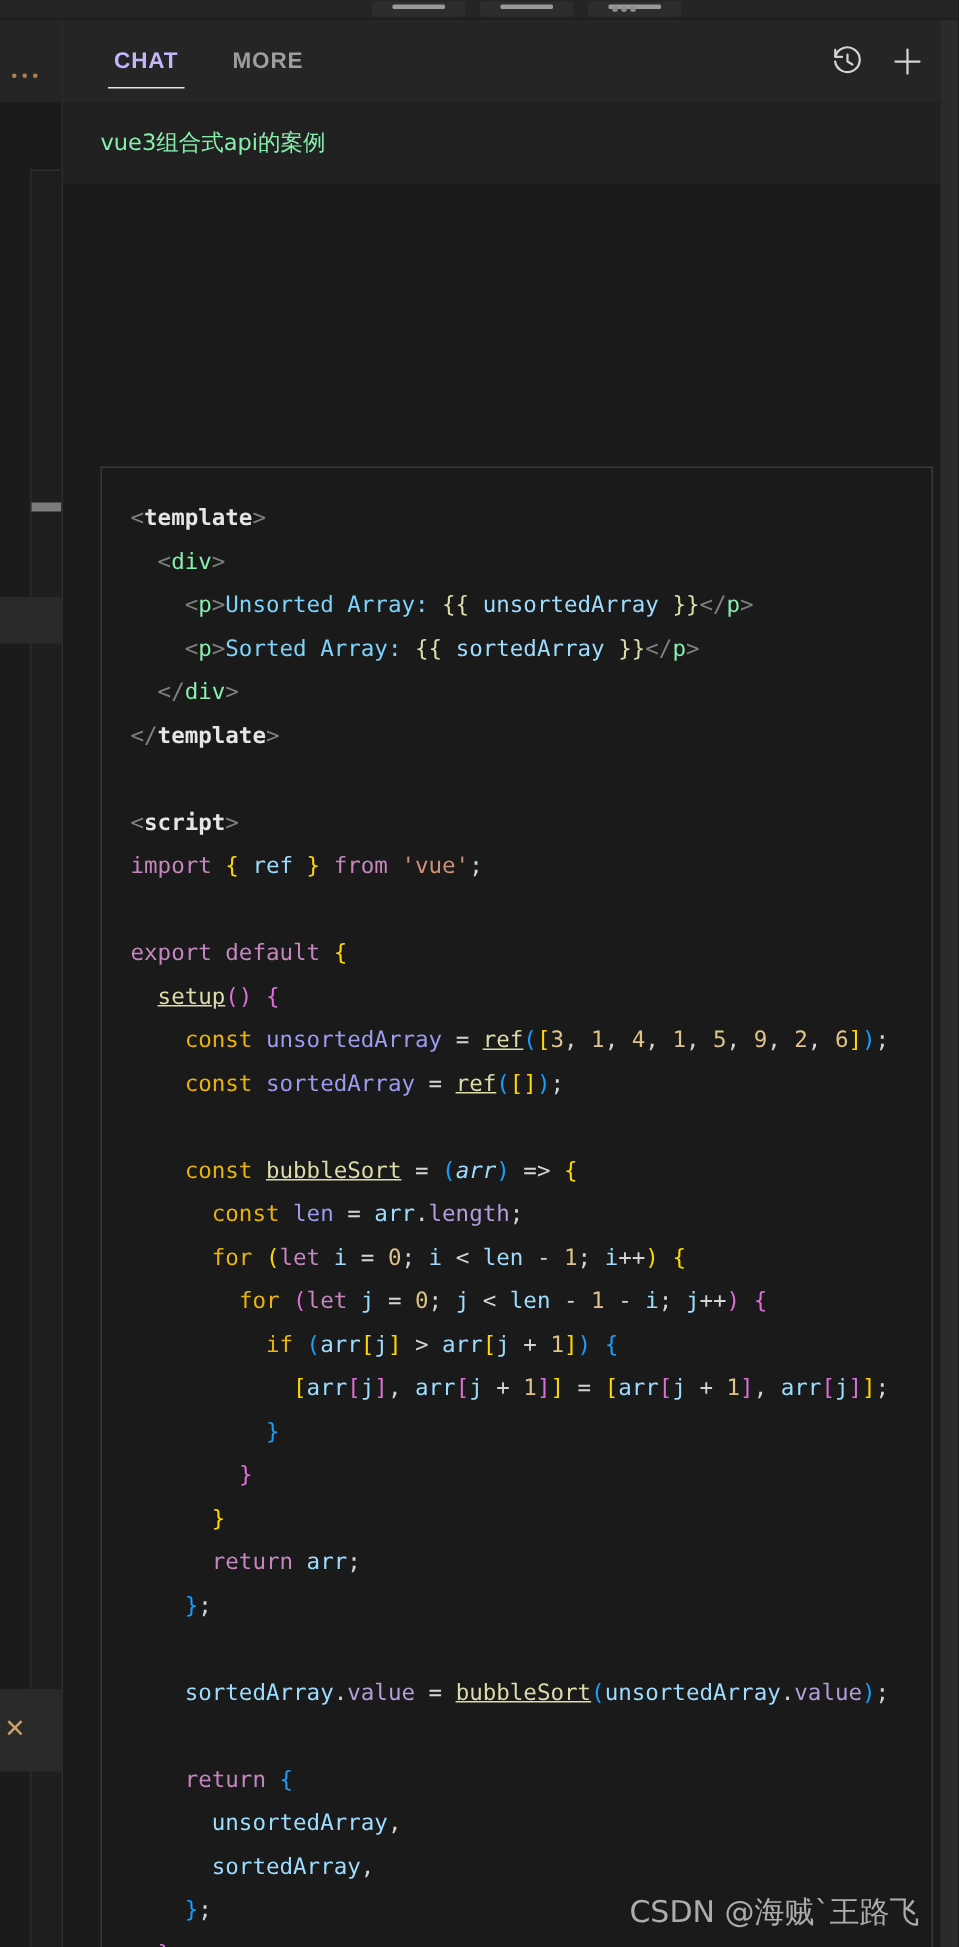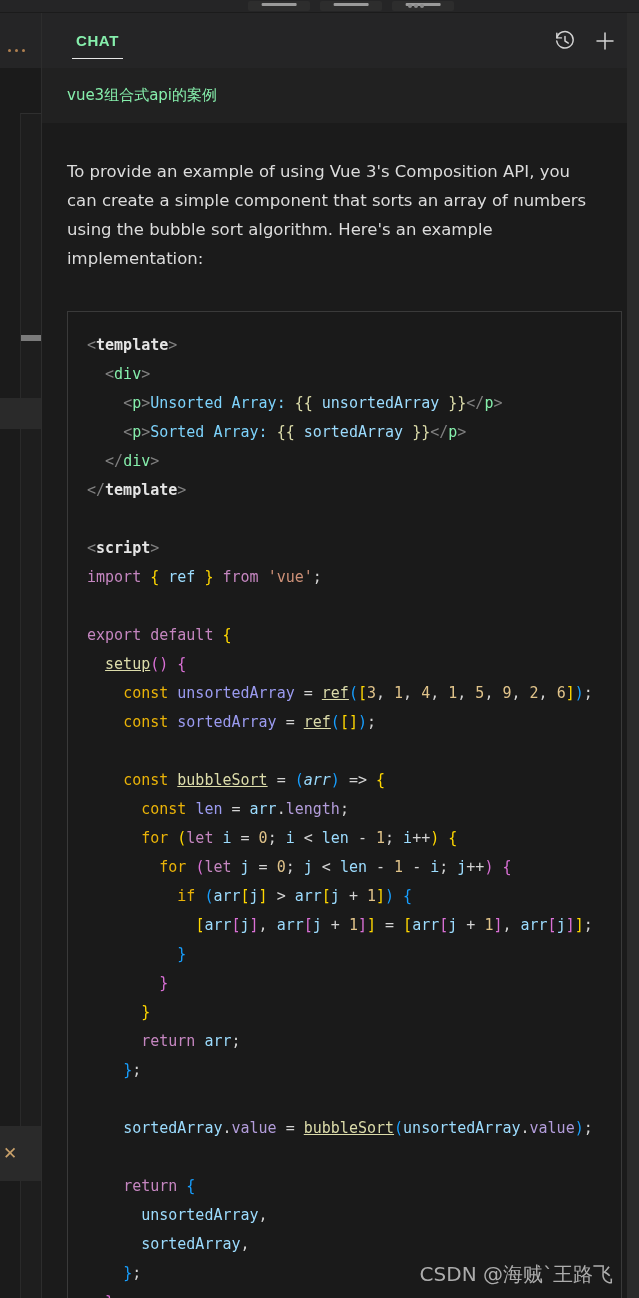--- a/index.html
+++ b/index.html
@@ -93,21 +93,21 @@
     display: flex; align-items: center;
   }
   .tabs { display: flex; align-items: stretch; height: 55px; padding-left: 25px; }
   .tab {
     position: relative;
     display: flex; align-items: center;
     padding: 0 9px;
     font-size: 15px; font-weight: bold; letter-spacing: .6px;
     color: #9d9d9d; cursor: pointer;
   }
-  .tab.active { color: #86efac; text-align: right; }
+  .tab.active { color: #c4b5fd; text-align: right; }
   .tab.active::after {
     content: ""; position: absolute; left: 5px; right: 5px; bottom: 9px;
     height: 1.5px; background: #e7e7e7;
   }
   .tab + .tab { margin-left: 18px; }
   .header-actions {
     position: absolute; right: 10px; top: 0; height: 55px;
     display: flex; align-items: center; gap: 14px;
   }
   .hicon {
@@ -215,20 +215,21 @@
     <div class="left-row-hl"></div>
     <div class="left-row-hl2"></div>
     <div class="close-x">✕</div>
   </div>
 
   <div class="chat-panel">
 
     <div class="chat-header">
       <div class="tabs">
         <div class="tab active">CHAT</div>
+        <div class="tab">MORE</div>
       </div>
       <div class="header-actions">
         <div class="hicon">
           <svg width="22" height="22" viewBox="0 0 24 24" fill="none" stroke="currentColor" stroke-width="1.6" stroke-linecap="round" stroke-linejoin="round">
             <path d="M3.2 8.4 A9 9 0 1 1 3 12"></path>
             <polyline points="3.1,3.6 3.1,8.6 8.1,8.6"></polyline>
             <polyline points="12,7 12,12 15.6,14.2"></polyline>
           </svg>
         </div>
         <div class="hicon">
@@ -238,21 +239,20 @@
           </svg>
         </div>
       </div>
     </div>
 
     <div class="question-row">
       <div class="question-text">vue3组合式api的案例</div>
     </div>
 
     <div class="answer-body">
-      <div class="paragraph">To provide an example of using Vue 3's Composition API, you can create a simple component that sorts an array of numbers using the bubble sort algorithm. Here's an example implementation:</div>
 
       <div class="code-block">
 <pre class="code"><span class="t-punct">&lt;</span><span class="t-tag">template</span><span class="t-punct">&gt;</span>
   <span class="t-punct">&lt;</span><span class="t-tag2">div</span><span class="t-punct">&gt;</span>
     <span class="t-punct">&lt;</span><span class="t-tag2">p</span><span class="t-punct">&gt;</span><span class="t-text">Unsorted Array: </span><span class="t-mus">{{</span> <span class="t-var">unsortedArray</span> <span class="t-mus">}}</span><span class="t-punct">&lt;/</span><span class="t-tag2">p</span><span class="t-punct">&gt;</span>
     <span class="t-punct">&lt;</span><span class="t-tag2">p</span><span class="t-punct">&gt;</span><span class="t-text">Sorted Array: </span><span class="t-mus">{{</span> <span class="t-var">sortedArray</span> <span class="t-mus">}}</span><span class="t-punct">&lt;/</span><span class="t-tag2">p</span><span class="t-punct">&gt;</span>
   <span class="t-punct">&lt;/</span><span class="t-tag2">div</span><span class="t-punct">&gt;</span>
 <span class="t-punct">&lt;/</span><span class="t-tag">template</span><span class="t-punct">&gt;</span>
 
 <span class="t-punct">&lt;</span><span class="t-tag">script</span><span class="t-punct">&gt;</span>

